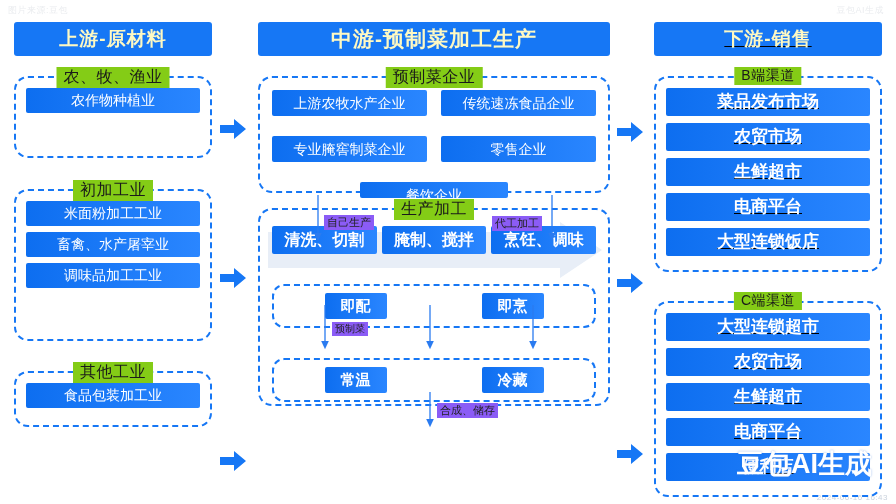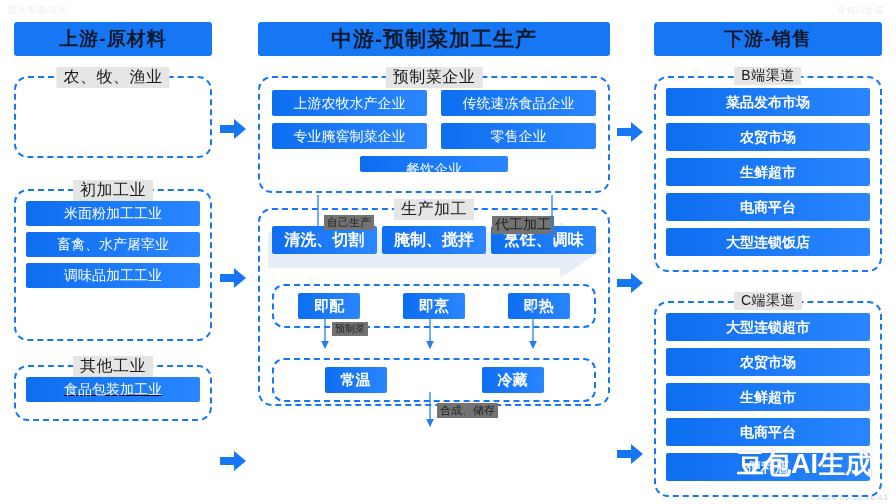--- a/index.html
+++ b/index.html
@@ -44,25 +44,25 @@
     user-select: none;
   }
 
   
   .col {
     position: absolute;
     top: 22px;
   }
   .col-left   { left: 14px;  width: 198px; }
   .col-mid    { left: 258px; width: 352px; }
-  .col-right  { left: 654px; width: 228px; }
+  .col-right  { left: 654px; width: 228px; text-decoration: underline; }
 
   .col-header {
     background: #1677F5;
-    color: #0f172a;
+    color: #fef9c3;
     font-weight: 700;
     text-align: center;
     border-radius: 3px;
     letter-spacing: 1px;
   }
   .col-left .col-header  { height: 34px; line-height: 34px; font-size: 19px; }
   .col-mid  .col-header  { height: 34px; line-height: 34px; font-size: 21px; }
   .col-right .col-header { height: 34px; line-height: 34px; font-size: 19px; }
 
   
@@ -71,21 +71,21 @@
     border: 2px dashed #1677F5;
     border-radius: 14px;
     box-sizing: border-box;
     padding: 10px 10px 9px 10px;
   }
   .group-title {
     position: absolute;
     top: -11px;
     left: 50%;
     transform: translateX(-50%);
-    background: #e5e5e5;
+    background: #84cc16;
     padding: 0 7px;
     color: #1a1a1a;
     font-size: 16px;
     font-weight: 500;
     white-space: nowrap;
     letter-spacing: .5px;
   }
   .group-title.small { font-size: 14px; }
 
   
@@ -103,25 +103,25 @@
   }
   .chip:last-child { margin-bottom: 0; }
 
   .grad {
     background: linear-gradient(90deg,#0d6ef0 0%, #2a86ff 100%);
   }
 
   
   .g-left-1 { margin-top: 20px; height: 82px; }
   .g-left-2 { margin-top: 31px; height: 152px; }
-  .g-left-3 { margin-top: 24px; height: 56px; text-decoration: underline; }
+  .g-left-3 { margin-top: 30px; height: 56px; }
 
   
   .g-mid-1 { margin-top: 20px; height: 117px; padding: 12px 12px 10px 12px;}
-  .mid-row { display: flex; gap: 14px; margin-bottom: 7px; }
+  .mid-row { display: flex; gap: 14px; margin-bottom: 20px; }
   .mid-row .chip { flex: 1; margin-bottom: 0; height: 26px; line-height: 26px; font-size: 14px;}
   .mid-center { display: flex; justify-content: center; }
   .mid-center .chip { width: 148px; margin-bottom: 0; height: 16px; line-height: 26px;}
 
   .g-mid-2 {
     margin-top: 15px;
     height: 198px;
     padding: 16px 12px 10px 12px;
   }
   
@@ -160,32 +160,32 @@
     max-width: 70px;
     margin-left: auto; margin-right: auto;
   }
   .sub-cell { flex: 1; display: flex; justify-content: center; }
   .sub-cell .chip { width: 62px; flex: none; }
 
   .flowlabel {
     position: absolute;
     font-size: 11px;
     color: #222;
-    background: #737373;
+    background: #8b5cf6;
     padding: 0 3px;
     white-space: nowrap;
     z-index: 3;
   }
 
   
   .g-right-1 { margin-top: 20px; height: 196px; }
   .g-right-2 { margin-top: 29px; height: 196px; }
   .g-right-1 .chip, .g-right-2 .chip {
     height: 28px; line-height: 28px;
-    font-size: 14px; font-weight: 700;
+    font-size: 17px; font-weight: 700;
     margin-bottom: 7px;
   }
 
   
   .conn {
     position: absolute;
     width: 26px; height: 22px;
     z-index: 5;
   }
 
@@ -205,20 +205,21 @@
 
   <div class="wm wm-tl">图片来源:豆包</div>
   <div class="wm wm-tr">豆包AI生成</div>
   <div class="wm wm-br">2024-06-16 16:43</div>
 
   <div class="col col-left">
     <div class="col-header">上游-原材料</div>
 
     <div class="group g-left-1">
       <div class="group-title">农、牧、渔业</div>
+      <div class="chip grad">农作物种植业</div>
     </div>
 
     <div class="group g-left-2">
       <div class="group-title">初加工业</div>
       <div class="chip grad">米面粉加工工业</div>
       <div class="chip grad">畜禽、水产屠宰业</div>
       <div class="chip grad">调味品加工工业</div>
     </div>
 
     <div class="group g-left-3">
@@ -258,23 +259,20 @@
         <div class="chip grad">烹饪、调味</div>
       </div>
 
       <div class="sub-group">
         <div class="sub-row">
           <div class="sub-cell">
             <div class="chip grad">即配</div>
           </div>
           <div class="sub-cell">
             <div class="chip grad">即烹</div>
-          </div>
-          <div class="sub-cell">
-            <div class="chip grad">即热</div>
           </div>
         </div>
       </div>
 
       <div class="sub-group" style="margin-top:30px;">
         <div class="sub-row">
           <div class="sub-cell">
             <div class="chip grad">常温</div>
           </div>
           <div class="sub-cell">
@@ -339,19 +337,19 @@
     <path d="M552,195 L552,237" stroke="#2a7bf0" stroke-width="1.3" fill="none" marker-end="url(#ah)"></path>
 
     <path d="M325,305 L325,345" stroke="#2a7bf0" stroke-width="1.3" fill="none" marker-end="url(#ah)"></path>
     <path d="M430,305 L430,345" stroke="#2a7bf0" stroke-width="1.3" fill="none" marker-end="url(#ah)"></path>
     <path d="M533,305 L533,345" stroke="#2a7bf0" stroke-width="1.3" fill="none" marker-end="url(#ah)"></path>
 
     <path d="M430,392 L430,423" stroke="#2a7bf0" stroke-width="1.3" fill="none" marker-end="url(#ah)"></path>
   </svg>
 
   <div class="flowlabel" style="left:324px; top:215px;">自己生产</div>
-  <div class="flowlabel" style="left:492px; top:216px; font-size:14px;">代工加工</div>
+  <div class="flowlabel" style="left:492px; top:216px; font-size:11px;">代工加工</div>
   <div class="flowlabel" style="left:332px; top:322px; font-size:10px;">预制菜</div>
   <div class="flowlabel" style="left:437px; top:403px; font-size:11px;">合成、储存</div>
 
   <div class="wm-big">豆包AI生成</div>
 
 </div>
 
 </body></html>

